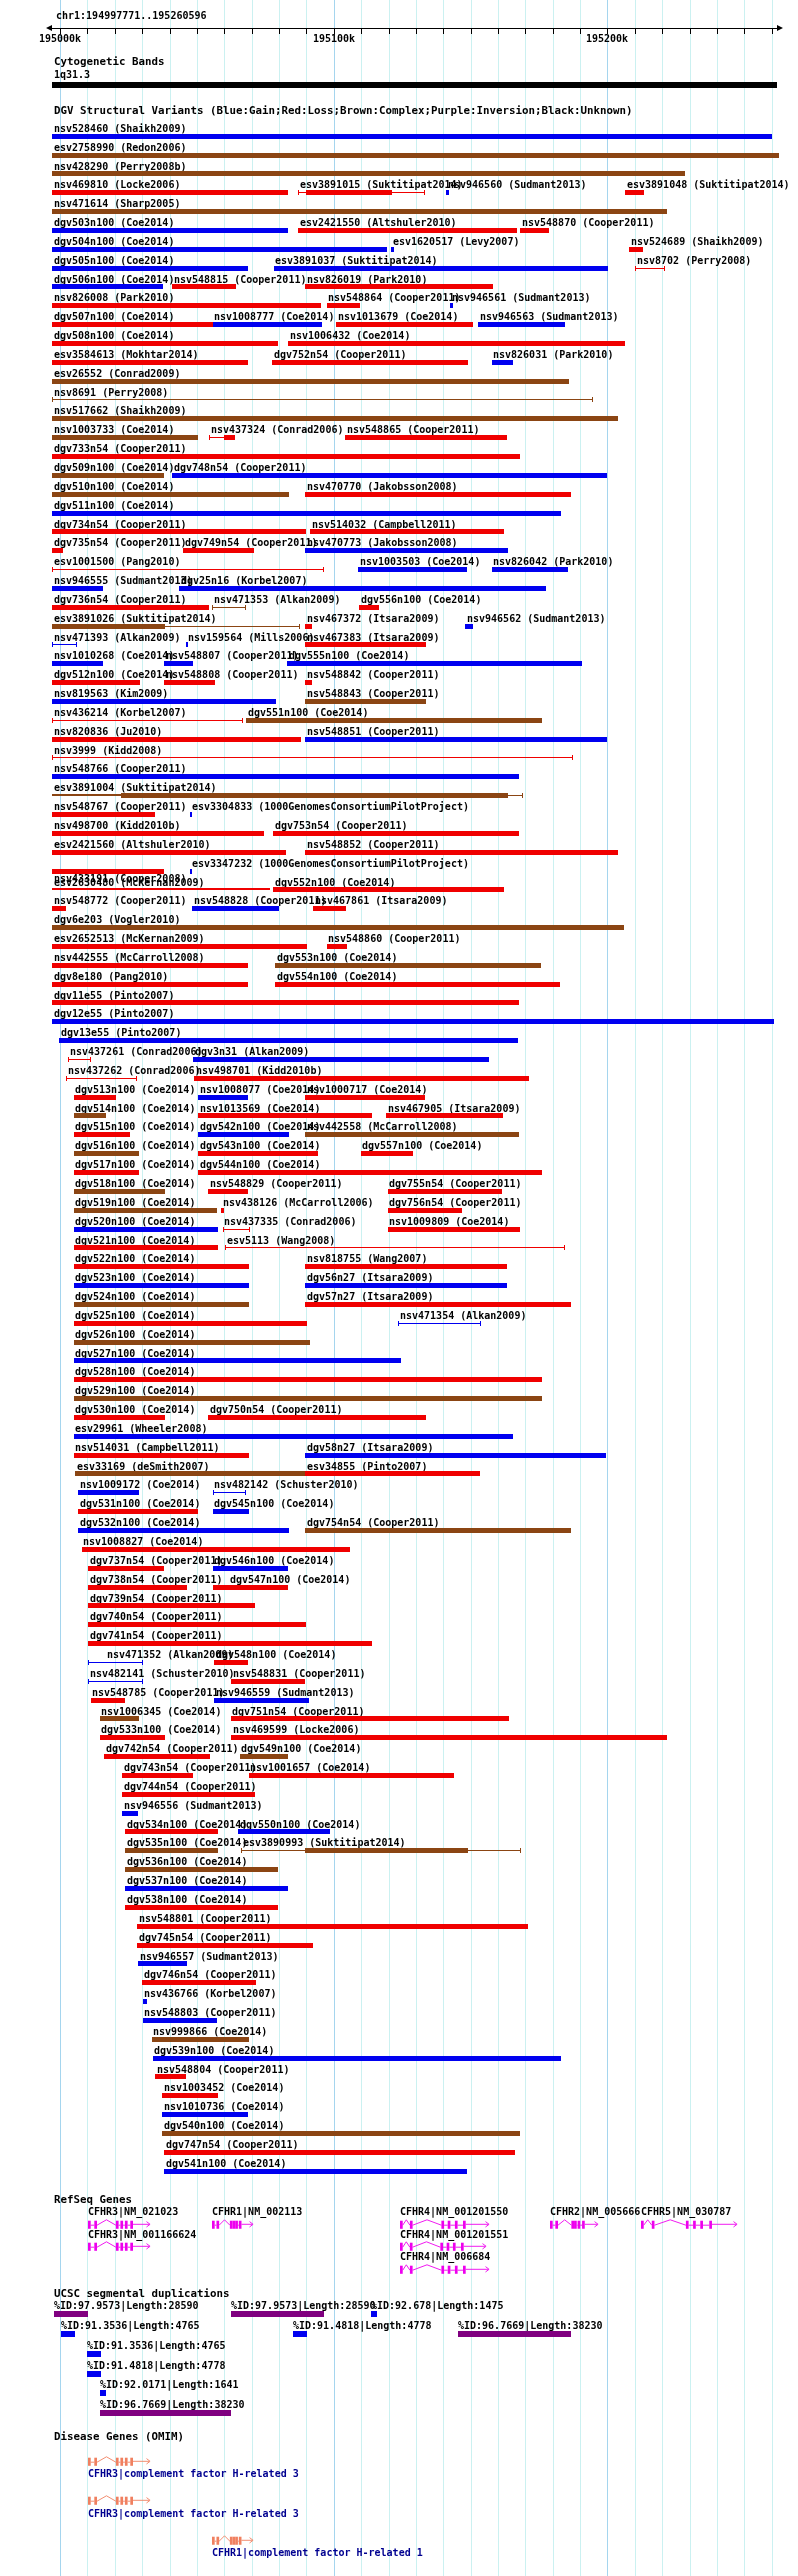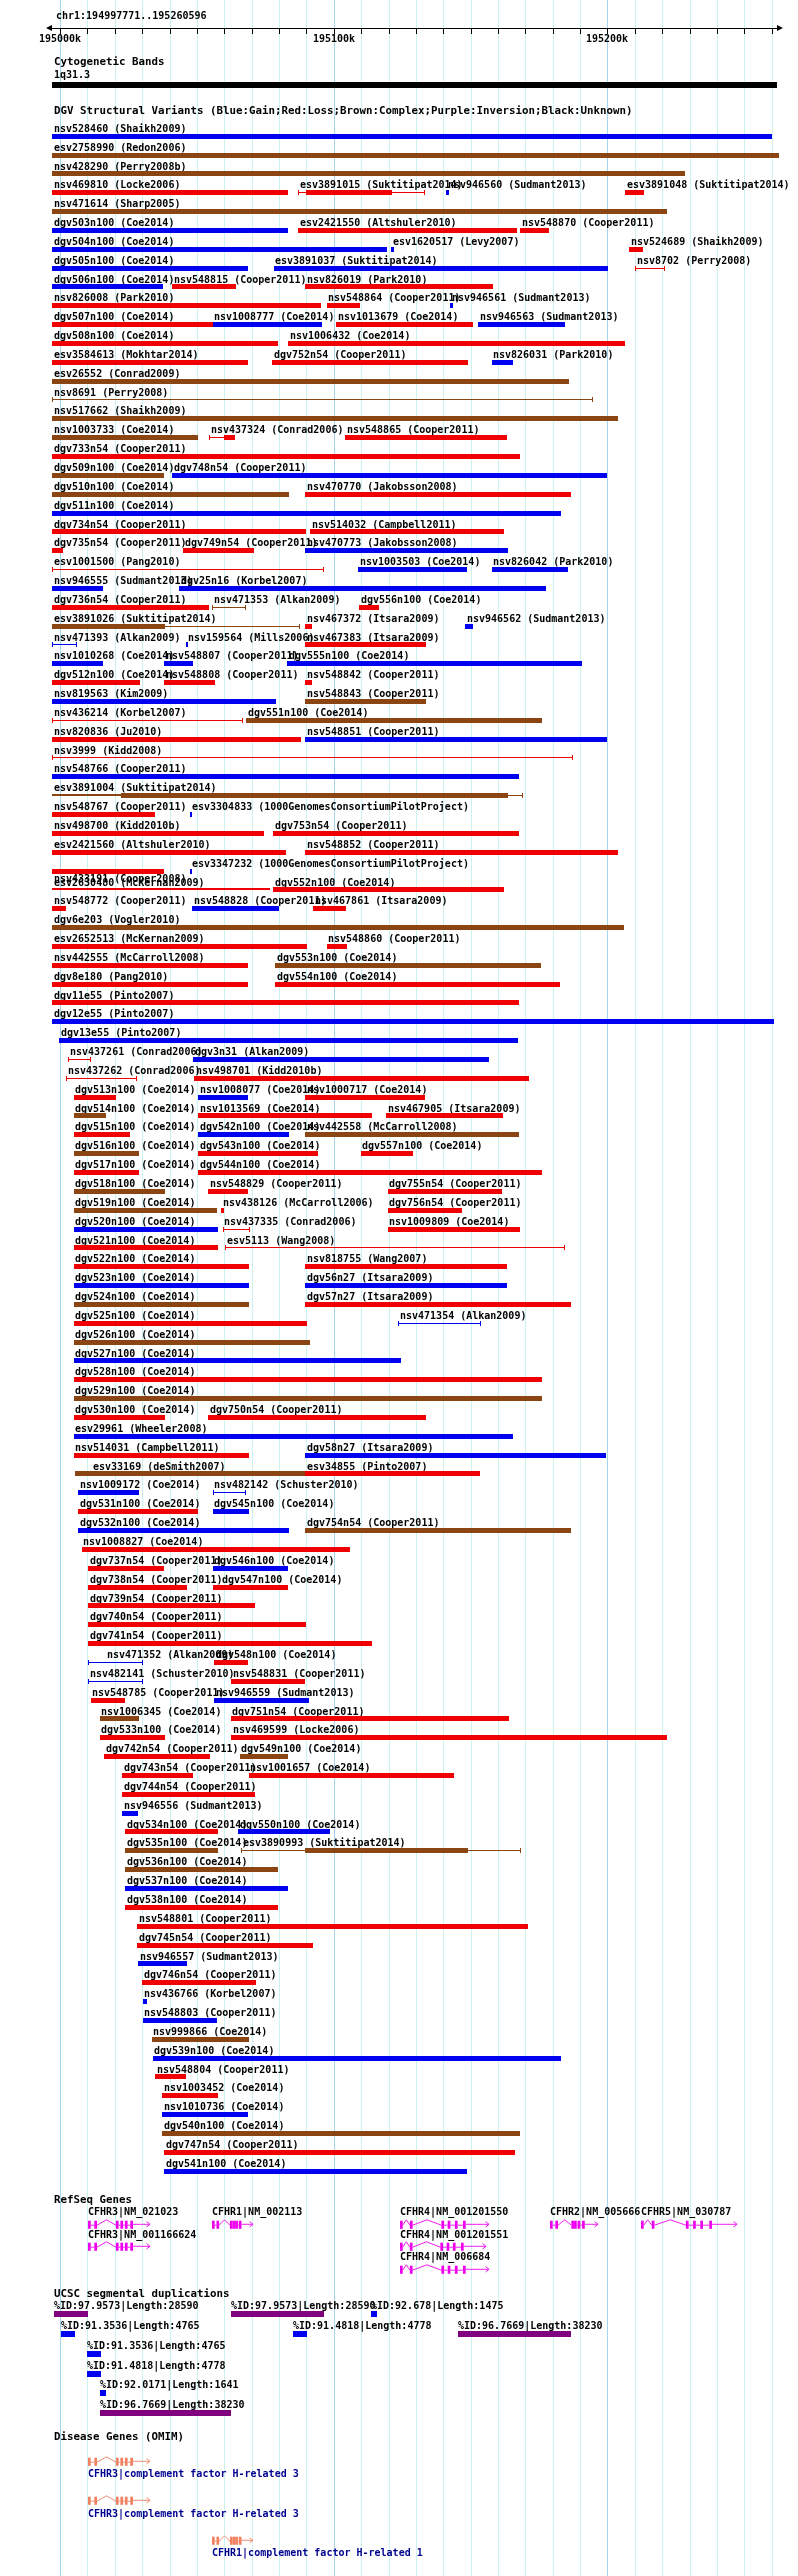--- a/index.html
+++ b/index.html
@@ -416,21 +416,21 @@
     <div class="lbl el" style="left: 75px; top: 1405px;">dgv530n100 (Coe2014)</div>
     <div class="bar el" style="left: 74px; top: 1415px; width: 91px; background: rgb(240, 0, 0);"></div>
     <div class="lbl el" style="left: 210px; top: 1405px;">dgv750n54 (Cooper2011)</div>
     <div class="bar el" style="left: 208px; top: 1415px; width: 218px; background: rgb(240, 0, 0);"></div>
     <div class="lbl el" style="left: 75px; top: 1424px;">esv29961 (Wheeler2008)</div>
     <div class="bar el" style="left: 74px; top: 1434px; width: 439px; background: rgb(0, 0, 240);"></div>
     <div class="lbl el" style="left: 75px; top: 1443px;">nsv514031 (Campbell2011)</div>
     <div class="bar el" style="left: 74px; top: 1453px; width: 175px; background: rgb(240, 0, 0);"></div>
     <div class="lbl el" style="left: 307px; top: 1443px;">dgv58n27 (Itsara2009)</div>
     <div class="bar el" style="left: 305px; top: 1453px; width: 301px; background: rgb(0, 0, 240);"></div>
-    <div class="lbl el" style="left: 77px; top: 1462px; margin-left: 16px;">esv33169 (deSmith2007)</div>
+    <div class="lbl el" style="left: 77px; top: 1462px;">esv33169 (deSmith2007)</div>
     <div class="bar el" style="left: 75px; top: 1471px; width: 230px; background: rgb(139, 69, 19);"></div>
     <div class="lbl el" style="left: 307px; top: 1462px;">esv34855 (Pinto2007)</div>
     <div class="bar el" style="left: 305px; top: 1471px; width: 175px; background: rgb(240, 0, 0);"></div>
     <div class="lbl el" style="left: 80px; top: 1480px;">nsv1009172 (Coe2014)</div>
     <div class="bar el" style="left: 78px; top: 1490px; width: 61px; background: rgb(0, 0, 240);"></div>
     <div class="lbl el" style="left: 214px; top: 1480px;">nsv482142 (Schuster2010)</div>
     <div class="whisk el" style="left: 213px; top: 1490px; width: 33px; border-left: 1.8px solid rgb(0, 0, 240); border-right: 1.8px solid rgb(0, 0, 240);">
       <div class="mid" style="background: rgb(0, 0, 240);"></div>
     </div>
     <div class="lbl el" style="left: 80px; top: 1499px;">dgv531n100 (Coe2014)</div>
@@ -442,21 +442,21 @@
     <div class="lbl el" style="left: 307px; top: 1518px;">dgv754n54 (Cooper2011)</div>
     <div class="bar el" style="left: 305px; top: 1528px; width: 266px; background: rgb(139, 69, 19);"></div>
     <div class="lbl el" style="left: 83px; top: 1537px;">nsv1008827 (Coe2014)</div>
     <div class="bar el" style="left: 82px; top: 1547px; width: 268px; background: rgb(240, 0, 0);"></div>
     <div class="lbl el" style="left: 90px; top: 1556px;">dgv737n54 (Cooper2011)</div>
     <div class="bar el" style="left: 88px; top: 1566px; width: 76px; background: rgb(240, 0, 0);"></div>
     <div class="lbl el" style="left: 214px; top: 1556px;">dgv546n100 (Coe2014)</div>
     <div class="bar el" style="left: 213px; top: 1566px; width: 75px; background: rgb(0, 0, 240);"></div>
     <div class="lbl el" style="left: 90px; top: 1575px;">dgv738n54 (Cooper2011)</div>
     <div class="bar el" style="left: 88px; top: 1585px; width: 99px; background: rgb(240, 0, 0);"></div>
-    <div class="lbl el" style="left: 222px; top: 1575px;">dgv547n100 (Coe2014)</div>
+    <div class="lbl el" style="left: 214px; top: 1575px; padding-left: 16px;">dgv547n100 (Coe2014)</div>
     <div class="bar el" style="left: 213px; top: 1585px; width: 75px; background: rgb(240, 0, 0);"></div>
     <div class="lbl el" style="left: 90px; top: 1594px;">dgv739n54 (Cooper2011)</div>
     <div class="bar el" style="left: 88px; top: 1603px; width: 167px; background: rgb(240, 0, 0);"></div>
     <div class="lbl el" style="left: 90px; top: 1612px;">dgv740n54 (Cooper2011)</div>
     <div class="bar el" style="left: 88px; top: 1622px; width: 218px; background: rgb(240, 0, 0);"></div>
     <div class="lbl el" style="left: 90px; top: 1631px;">dgv741n54 (Cooper2011)</div>
     <div class="bar el" style="left: 88px; top: 1641px; width: 284px; background: rgb(240, 0, 0);"></div>
     <div class="lbl el" style="left: 80px; top: 1650px; margin-left: 27px;">nsv471352 (Alkan2009)</div>
     <div class="whisk el" style="left: 88px; top: 1660px; width: 55px; border-left: 1.8px solid rgb(0, 0, 240); border-right: 1.8px solid rgb(0, 0, 240);">
       <div class="mid" style="background: rgb(0, 0, 240);"></div>

